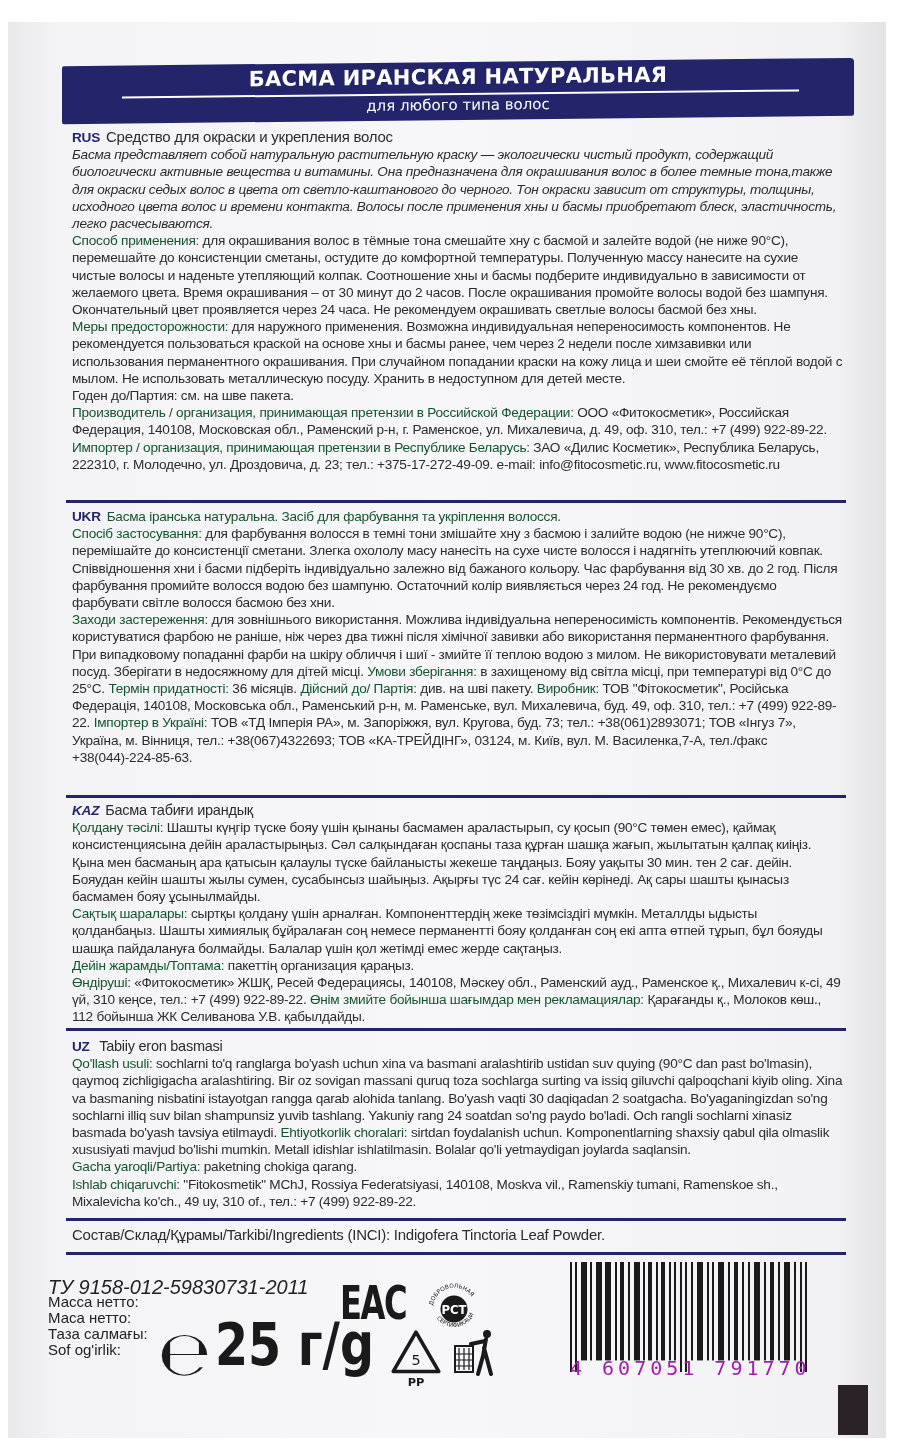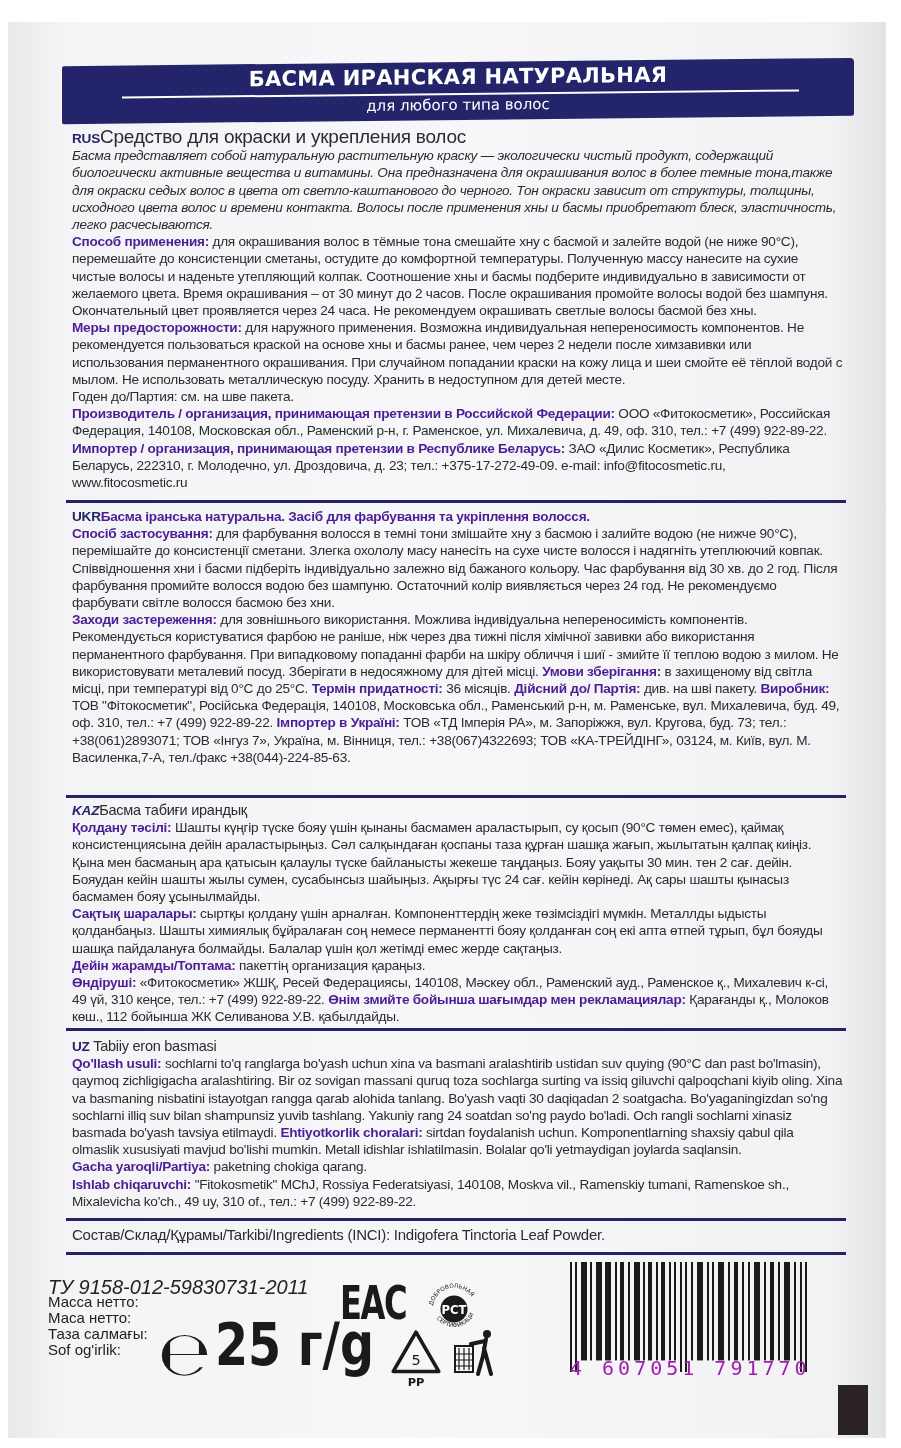--- a/index.html
+++ b/index.html
@@ -4,23 +4,23 @@
   <style>
     html,body{margin:0;padding:0;}
     body{width:901px;height:1448px;background:#ffffff;position:relative;overflow:hidden;font-family:"Liberation Sans","DejaVu Sans",sans-serif;color:#2a2a2e;}
     .pack{position:absolute;left:8px;top:22px;width:878px;height:1416px;background:linear-gradient(90deg,#e9e9ec 0%,#f4f4f6 6%,#f7f7f9 50%,#f2f2f4 94%,#e3e3e6 100%);}
     .banner{position:absolute;left:62px;top:62px;width:792px;height:58px;background:#24246a;border-radius:2px 4px 2px 2px;transform:skewY(-0.6deg);}
     .banner .title{position:absolute;left:0;right:0;top:3px;text-align:center;color:#fff;font-family:"DejaVu Sans",sans-serif;font-weight:bold;font-size:21px;letter-spacing:0.3px;}
     .banner .line{position:absolute;left:60px;right:55px;top:31px;height:2px;background:#fff;}
     .banner .sub{position:absolute;left:0;right:0;top:34px;text-align:center;color:#fff;font-family:"DejaVu Sans",sans-serif;font-size:15px;}
     .sec{position:absolute;left:72px;width:772px;font-size:13.6px;line-height:17.2px;font-family:"Liberation Sans",sans-serif;letter-spacing:-0.25px;color:#2b2b30;}
     .sec p{margin:0;}
-    .code{font-weight:bold;color:#24246a;}
+    .code{font-weight:bold;color:#24246a;margin-right:6px;}
     .code.it{font-style:italic;}
-    b{font-weight:bold;color:#4c1d95;}
+    b{font-weight:normal;color:#14532d;}
     .it{font-style:italic;}
     .divider{position:absolute;left:66px;width:780px;height:3px;background:#24246a;}
     .bottom{position:absolute;left:40px;top:1262px;width:840px;height:130px;}
     .tu{position:absolute;left:8px;top:14px;font-size:20px;font-style:italic;color:#222;}
     .mass{position:absolute;left:8px;top:32px;font-size:15px;line-height:16px;color:#222;}
     .e-mark{position:absolute;left:118px;top:62px;font-size:62px;line-height:60px;font-family:"DejaVu Sans",sans-serif;color:#1a1a1a;}
     .weight{position:absolute;left:175px;top:48px;font-size:58px;line-height:70px;font-weight:bold;font-family:"DejaVu Sans",sans-serif;color:#1a1a1a;transform:scaleX(0.82);transform-origin:left;}
     .eac{position:absolute;left:300px;top:14px;font-size:46px;font-weight:bold;font-family:"DejaVu Sans",sans-serif;color:#1a1a1a;transform:scaleX(0.7);transform-origin:left;letter-spacing:-2px;}
     .pct{position:absolute;left:385px;top:18px;width:58px;height:58px;}
     .recycle{position:absolute;left:345px;top:64px;width:62px;height:62px;}
@@ -34,21 +34,21 @@
 
 <div class="pack"></div>
 
 <div class="banner">
   <div class="title">БАСМА ИРАНСКАЯ НАТУРАЛЬНАЯ</div>
   <div class="line"></div>
   <div class="sub">для любого типа волос</div>
 </div>
 
 <div class="sec" style="top:128px;">
-  <p><span class="code">RUS</span><span style="font-size:19px;margin-top:23px;">Средство для окраски и укрепления волос</span></p>
+  <p><span class="code">RUS</span><span style="font-size:15px;margin-top:23px;">Средство для окраски и укрепления волос</span></p>
   <p class="it">Басма представляет собой натуральную растительную краску — экологически чистый продукт, содержащий биологически активные вещества и витамины. Она предназначена для окрашивания волос в более темные тона,также для окраски седых волос в цвета от светло-каштанового до черного. Тон окраски зависит от структуры, толщины, исходного цвета волос и времени контакта. Волосы после применения хны и басмы приобретают блеск, эластичность, легко расчесываются.</p>
   <p><b>Способ применения:</b><span> для окрашивания волос в тёмные тона смешайте хну с басмой и залейте водой (не ниже 90°С), перемешайте до консистенции сметаны, остудите до комфортной температуры. Полученную массу нанесите на сухие чистые волосы и наденьте утепляющий колпак. Соотношение хны и басмы подберите индивидуально в зависимости от желаемого цвета. Время окрашивания – от 30 минут до 2 часов. После окрашивания промойте волосы водой без шампуня. Окончательный цвет проявляется через 24 часа. Не рекомендуем окрашивать светлые волосы басмой без хны.</span></p>
   <p><b>Меры предосторожности:</b><span> для наружного применения. Возможна индивидуальная непереносимость компонентов. Не рекомендуется пользоваться краской на основе хны и басмы ранее, чем через 2 недели после химзавивки или использования перманентного окрашивания. При случайном попадании краски на кожу лица и шеи смойте её тёплой водой с мылом. Не использовать металлическую посуду. Хранить в недоступном для детей месте.</span></p>
   <p><span>Годен до/Партия:</span><span> см. на шве пакета.</span></p>
   <p><b>Производитель / организация, принимающая претензии в Российской Федерации:</b><span> ООО «Фитокосметик», Российская Федерация, 140108, Московская обл., Раменский р-н, г. Раменское, ул. Михалевича, д. 49, оф. 310, тел.: +7 (499) 922-89-22.</span></p>
   <p><b>Импортер / организация, принимающая претензии в Республике Беларусь:</b><span> ЗАО «Дилис Косметик», Республика Беларусь, 222310, г. Молодечно, ул. Дроздовича, д. 23; тел.: +375-17-272-49-09. e-mail: info@fitocosmetic.ru, www.fitocosmetic.ru</span></p>
 </div>
 
 <div class="divider" style="top:500px;"></div>
 

